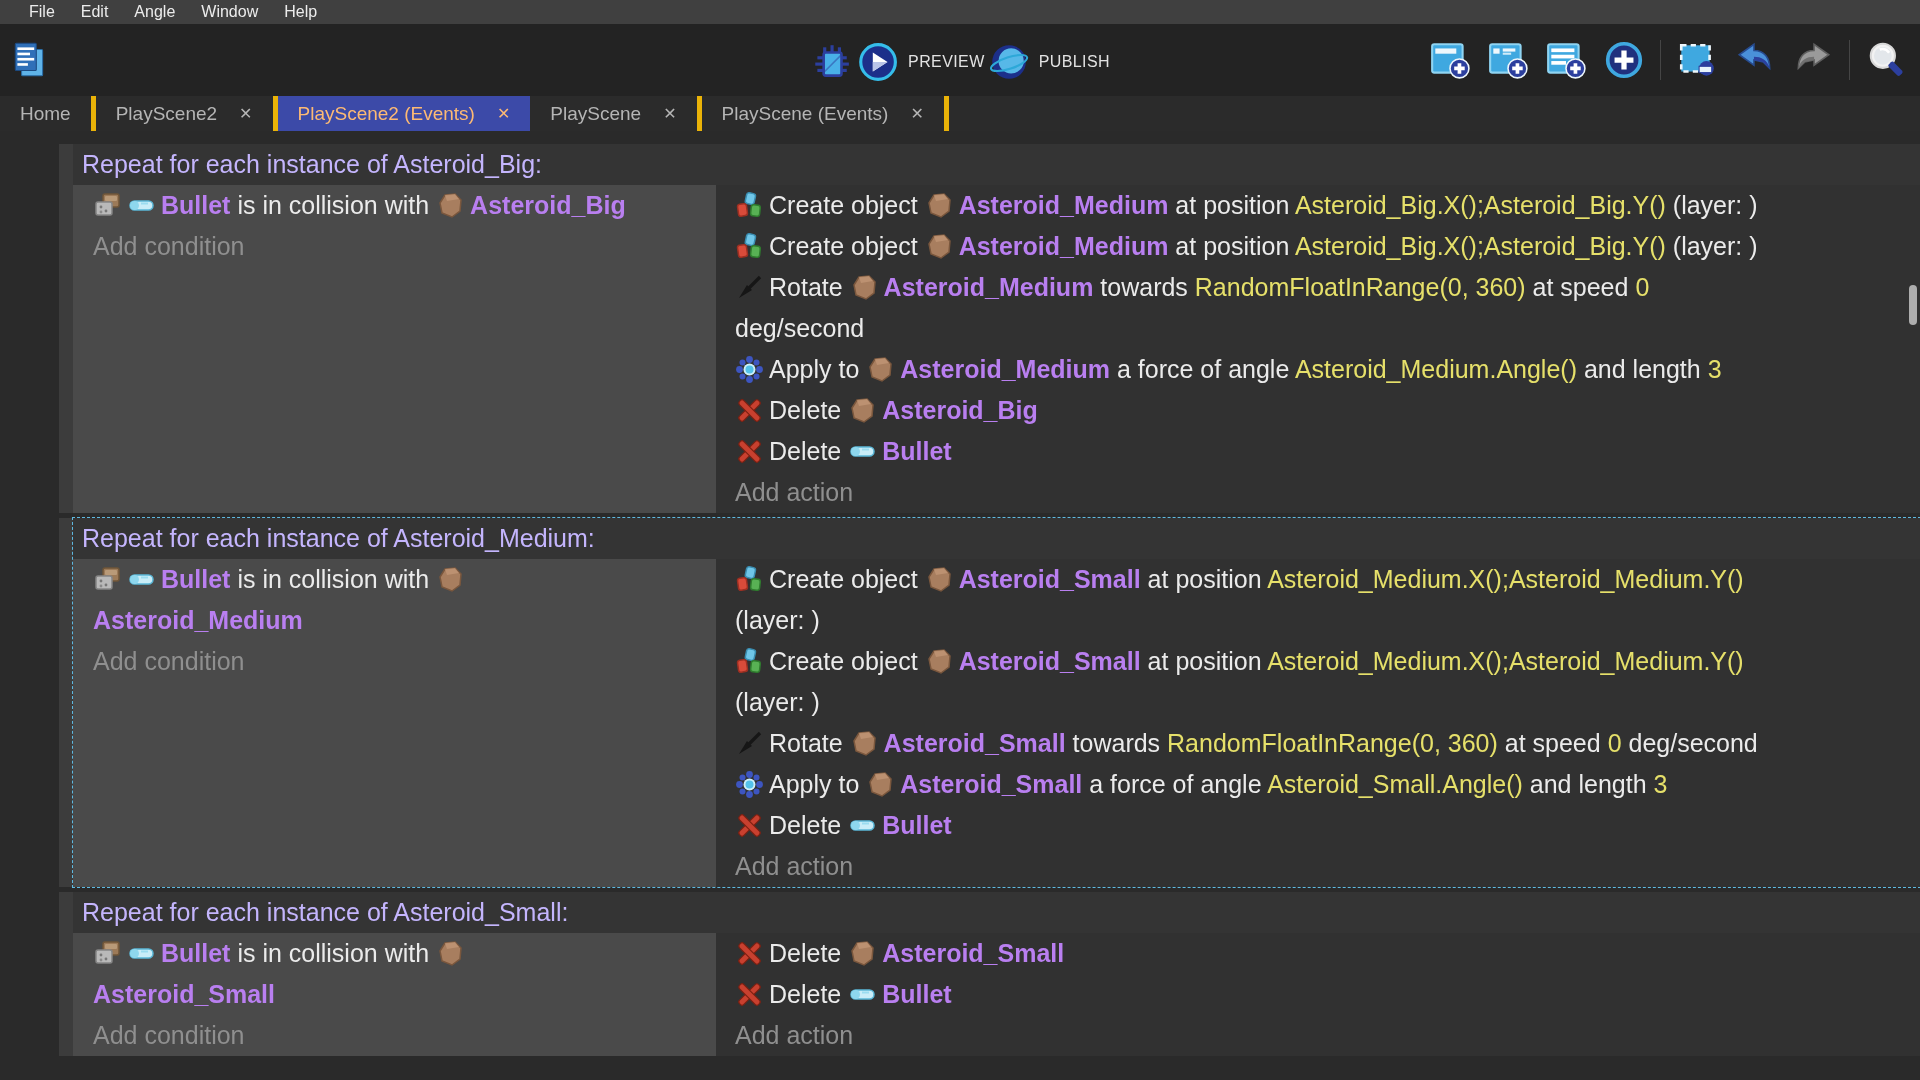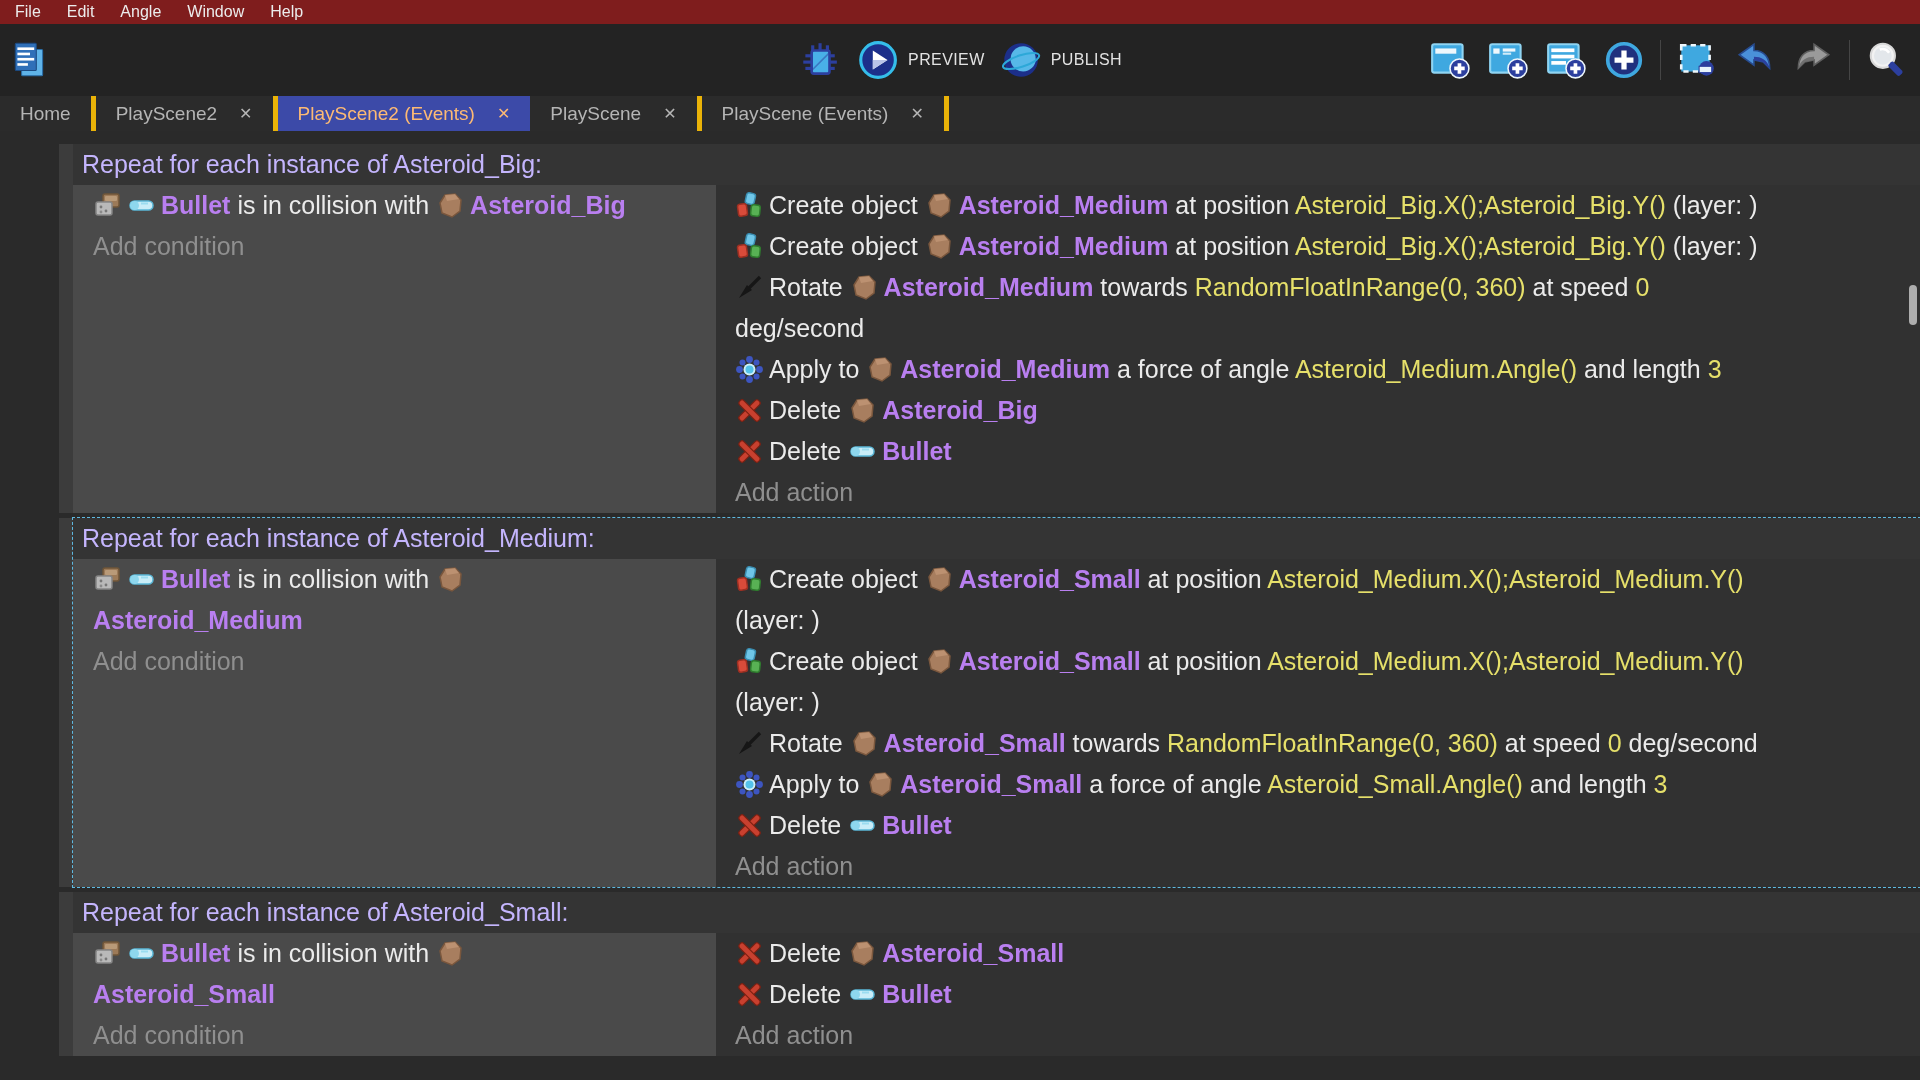--- a/index.html
+++ b/index.html
@@ -5,32 +5,32 @@
   * { box-sizing: border-box; margin: 0; padding: 0; }
   html,body { width:1920px; height:1080px; overflow:hidden; }
   body {
     background:#2a2a2a;
     font-family:"Liberation Sans", sans-serif;
     color:#e6e6e6;
     position:relative;
   }
   
   .menubar {
-    height:24px; background:#7f1d1d; display:flex; align-items:center;
-    padding-left:2px; font-size:16px; color:#ececec;
+    height:24px; background:#404040; display:flex; align-items:center;
+    padding-left:16px; font-size:16px; color:#ececec;
   }
   .menuitem { padding:0 13px; line-height:24px; cursor:default; }
   
   .toolbar {
     height:72px; background:#232323; display:flex; align-items:center; position:relative;
   }
   .toolbar-left { margin-left:8px; display:flex; align-items:center; }
   .toolbar-center {
-    position:absolute; left:50%; top:0; height:100%; transform:translateX(-50%);
-    display:flex; align-items:center; gap:14px;
+    position:absolute; left:50%; top:16px; height:100%; transform:translateX(-50%);
+    display:flex; align-items:flex-start; gap:2px;
   }
   .toolbar-right { margin-left:auto; margin-right:12px; display:flex; align-items:center; gap:14px; }
   .tbicon { display:inline-flex; width:44px; height:44px; align-items:center; justify-content:center; }
   .tbicon svg { width:42px; height:42px; }
   .tb-btn { display:flex; align-items:center; gap:8px; cursor:default; }
   .tb-label { font-size:16px; color:#e2e2e2; letter-spacing:0.4px; }
   .tb-sep { width:1px; height:40px; background:#454545; }
   
   .tabbar { height:35px; background:#2b2b2b; display:flex; align-items:stretch; }
   .tab {

